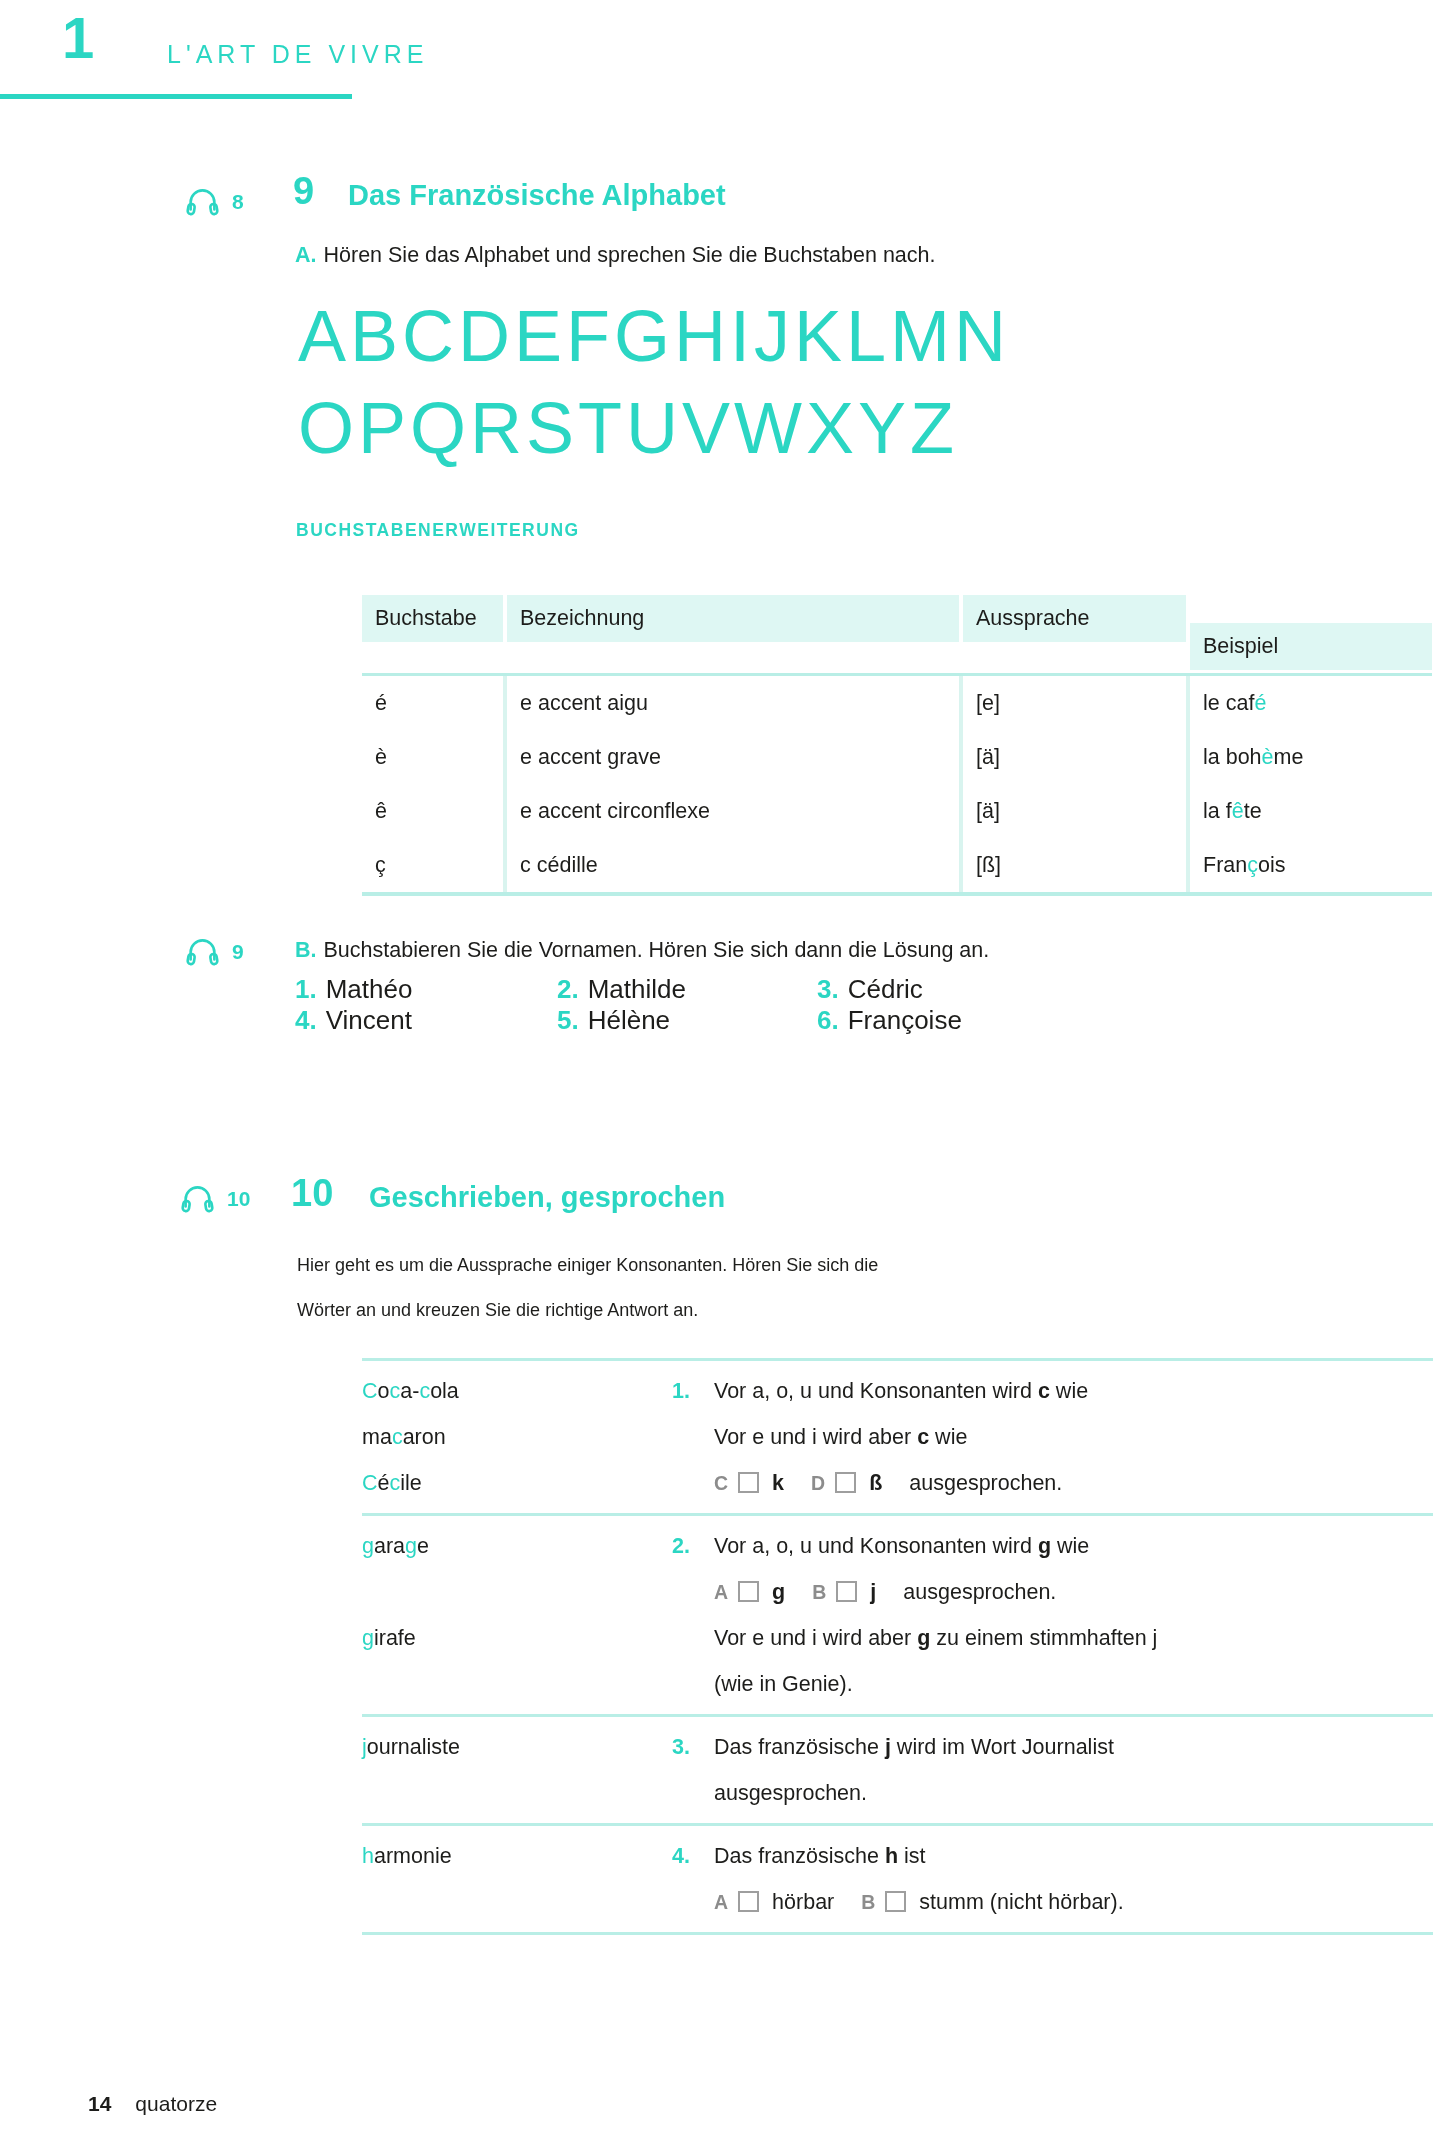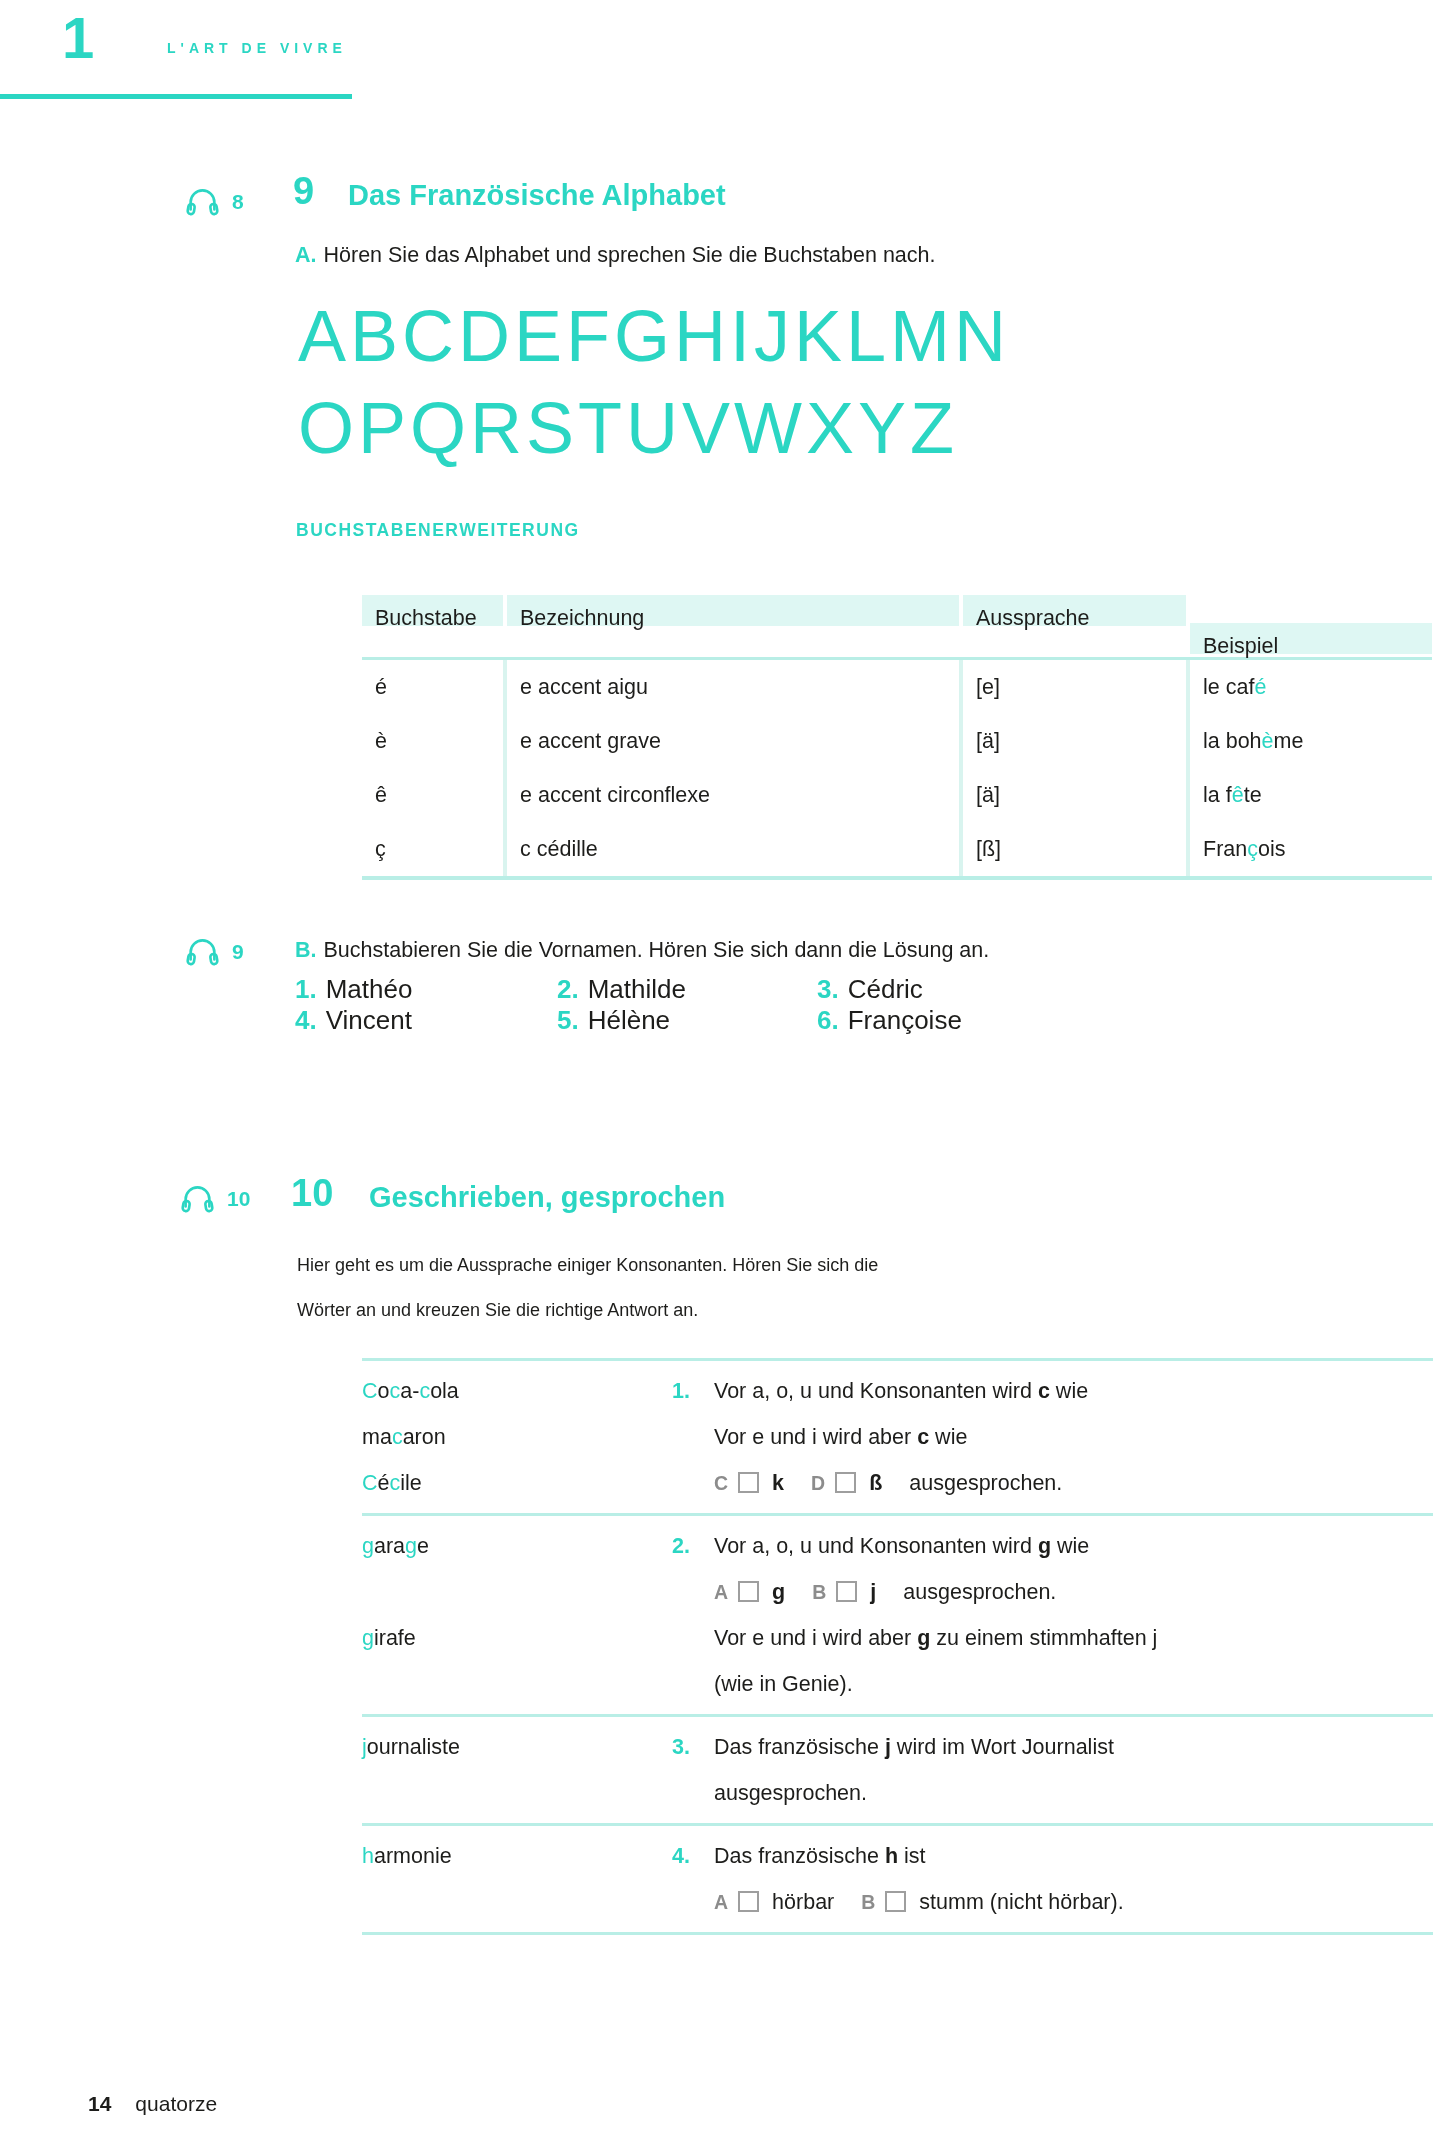--- a/index.html
+++ b/index.html
@@ -5,21 +5,21 @@
   :root{
     --teal:#2bd6c3; --mint:#def7f3; --rule:#b9eee6; --sep:#d9f4ef;
     --gray:#8c8c8c; --ink:#1d1d1b;
   }
   html,body{margin:0;padding:0;background:#fff;}
   .page{position:relative;width:1445px;height:2135px;background:#fff;overflow:hidden;
         font-family:"Liberation Sans","DejaVu Sans",sans-serif;color:var(--ink);}
 
   
   .unit-number{position:absolute;left:62px;top:4px;font-size:58px;font-weight:700;color:var(--teal);}
-  .unit-title{position:absolute;left:167px;top:40px;font-size:14px;font-weight:700;letter-spacing:5px;color:var(--teal);}
+  .unit-title{position:absolute;left:167px;top:40px;font-size:25px;font-weight:400;letter-spacing:5px;color:var(--teal);}
   .unit-rule{position:absolute;left:0;top:94px;width:352px;height:5px;background:var(--teal);}
 
   
   .audio-badge{position:absolute;display:flex;align-items:center;gap:11px;color:var(--teal);font-weight:700;font-size:21px;}
   .audio-badge svg{width:37px;height:37px;display:block;}
   .badge-8{left:184px;top:183px;}
   .badge-9{left:184px;top:933px;}
   .badge-10{left:179px;top:1180px;}
 
   
@@ -28,21 +28,21 @@
   .part-a{position:absolute;left:295px;top:243px;font-size:21.5px;margin:0;}
   .part-label{color:var(--teal);font-weight:700;margin-right:7px;}
   .alphabet{position:absolute;color:var(--teal);font-size:72px;letter-spacing:4px;line-height:1;font-weight:400;white-space:nowrap;}
   .alpha1{left:298px;top:300px;}
   .alpha2{left:298px;top:392px;}
   .subheading{position:absolute;left:296px;top:520px;font-size:17.5px;font-weight:700;letter-spacing:1.5px;color:var(--teal);margin:0;}
 
   
   .alpha-table{position:absolute;left:362px;top:595px;width:1070px;}
   .alpha-header{display:grid;grid-template-columns:145px 456px 227px 242px;}
-  .alpha-header .cell{background:var(--mint);height:31px;line-height:47px;padding-left:13px;font-size:21.5px;
+  .alpha-header .cell{background:var(--mint);height:47px;line-height:47px;padding-left:13px;font-size:21.5px;
                       border-right:4px solid #fff;box-sizing:border-box;}
   .alpha-header .cell:last-child{border-right:none;margin-top:28px;}
   .alpha-body{margin-top:3px;border-top:3px solid var(--rule);border-bottom:4px solid var(--rule);}
   .alpha-row{display:grid;grid-template-columns:145px 456px 227px 242px;}
   .alpha-row .cell{height:54px;display:flex;align-items:center;padding-left:13px;font-size:21.5px;
                    border-right:4px solid var(--sep);box-sizing:border-box;}
   .alpha-row .cell:last-child{border-right:none;}
   .hl{color:var(--teal);}
 
   

